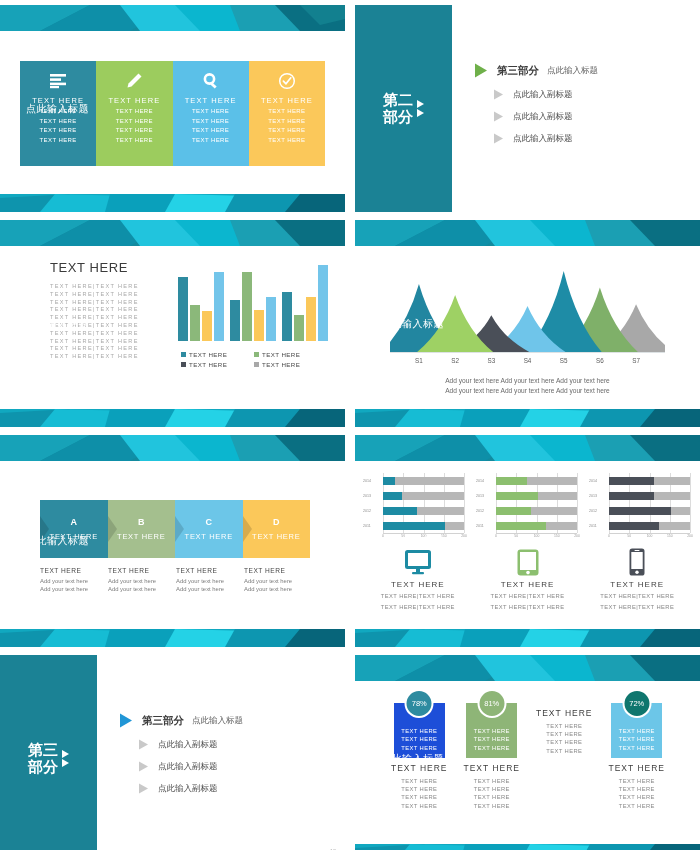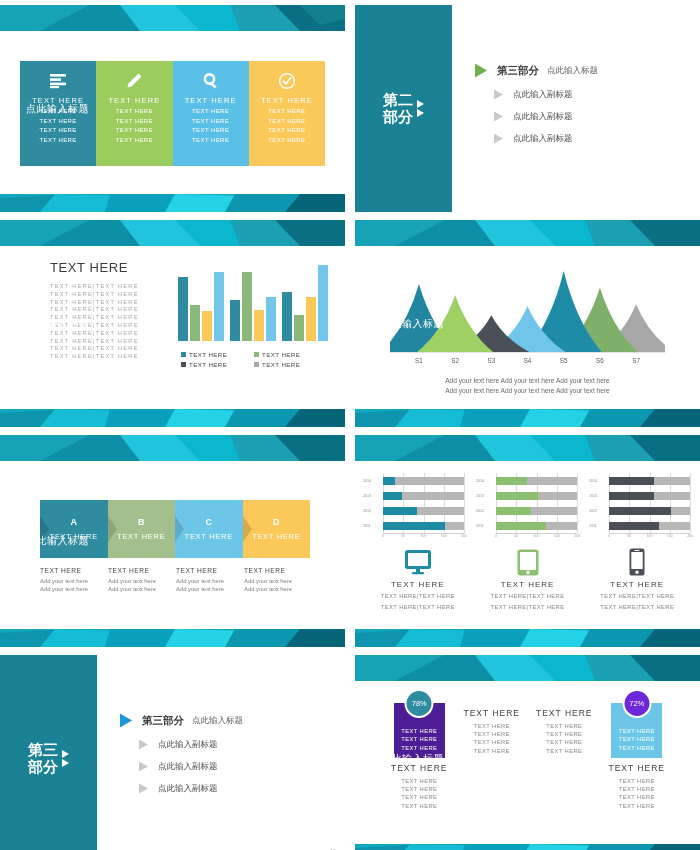--- a/index.html
+++ b/index.html
@@ -736,57 +736,65 @@
         <polygon points="175,0 255,0 250,26 200,26" fill="#0bb6cf"></polygon>
         <polygon points="230,0 300,0 310,26 240,26" fill="#1b9fb3"></polygon>
         <polygon points="275,0 345,0 345,26 300,26" fill="#0a6f82"></polygon>
       </svg>
     </div>
     <div class="band-arrow"></div>
     <div class="band-title">点此输入标题</div>
 
     <div class="pc-row">
       <div class="pc">
-        <div class="pc-box" style="background:#4c1d95">
+        <div class="pc-box" style="background:#1d4ed8">
           <div class="pc-circle" style="background:#2e8ba0">78%</div>
           <div class="pc-lines">
             <div>TEXT HERE</div>
             <div>TEXT HERE</div>
             <div>TEXT HERE</div>
           </div>
         </div>
         <div class="pc-h">TEXT HERE</div>
         <div class="pc-p">
           <div>TEXT HERE</div>
           <div>TEXT HERE</div>
           <div>TEXT HERE</div>
           <div>TEXT HERE</div>
         </div>
       </div>
       <div class="pc">
+        <div class="pc-box" style="background:#8eb577">
+          <div class="pc-circle" style="background:#8eb577">81%</div>
+          <div class="pc-lines">
+            <div>TEXT HERE</div>
+            <div>TEXT HERE</div>
+            <div>TEXT HERE</div>
+          </div>
+        </div>
         <div class="pc-h">TEXT HERE</div>
         <div class="pc-p">
           <div>TEXT HERE</div>
           <div>TEXT HERE</div>
           <div>TEXT HERE</div>
           <div>TEXT HERE</div>
         </div>
       </div>
       <div class="pc">
         <div class="pc-h">TEXT HERE</div>
         <div class="pc-p">
           <div>TEXT HERE</div>
           <div>TEXT HERE</div>
           <div>TEXT HERE</div>
           <div>TEXT HERE</div>
         </div>
       </div>
       <div class="pc">
         <div class="pc-box" style="background:#6cc6e8">
-          <div class="pc-circle" style="background:#6d28d9">72%</div>
+          <div class="pc-circle" style="background:#0f766e">72%</div>
           <div class="pc-lines">
             <div>TEXT HERE</div>
             <div>TEXT HERE</div>
             <div>TEXT HERE</div>
           </div>
         </div>
         <div class="pc-h">TEXT HERE</div>
         <div class="pc-p">
           <div>TEXT HERE</div>
           <div>TEXT HERE</div>

